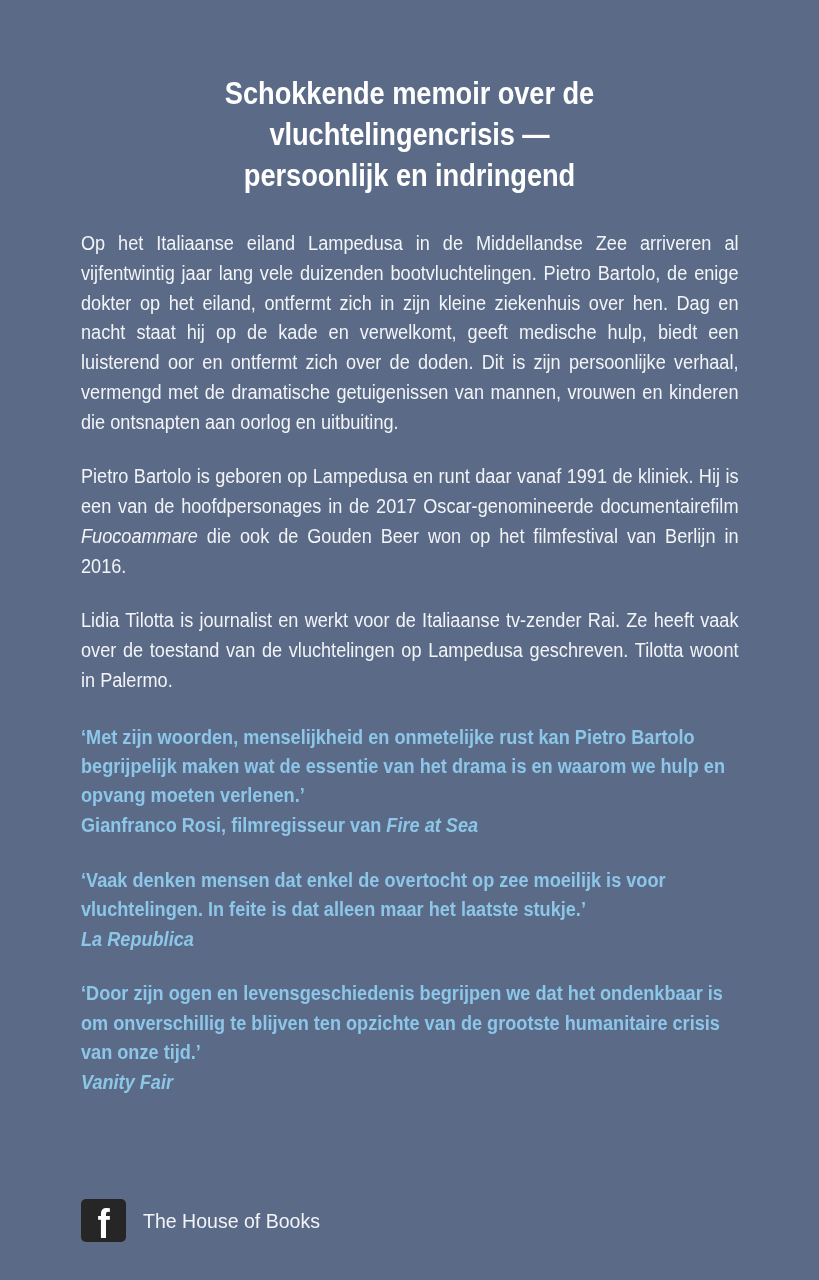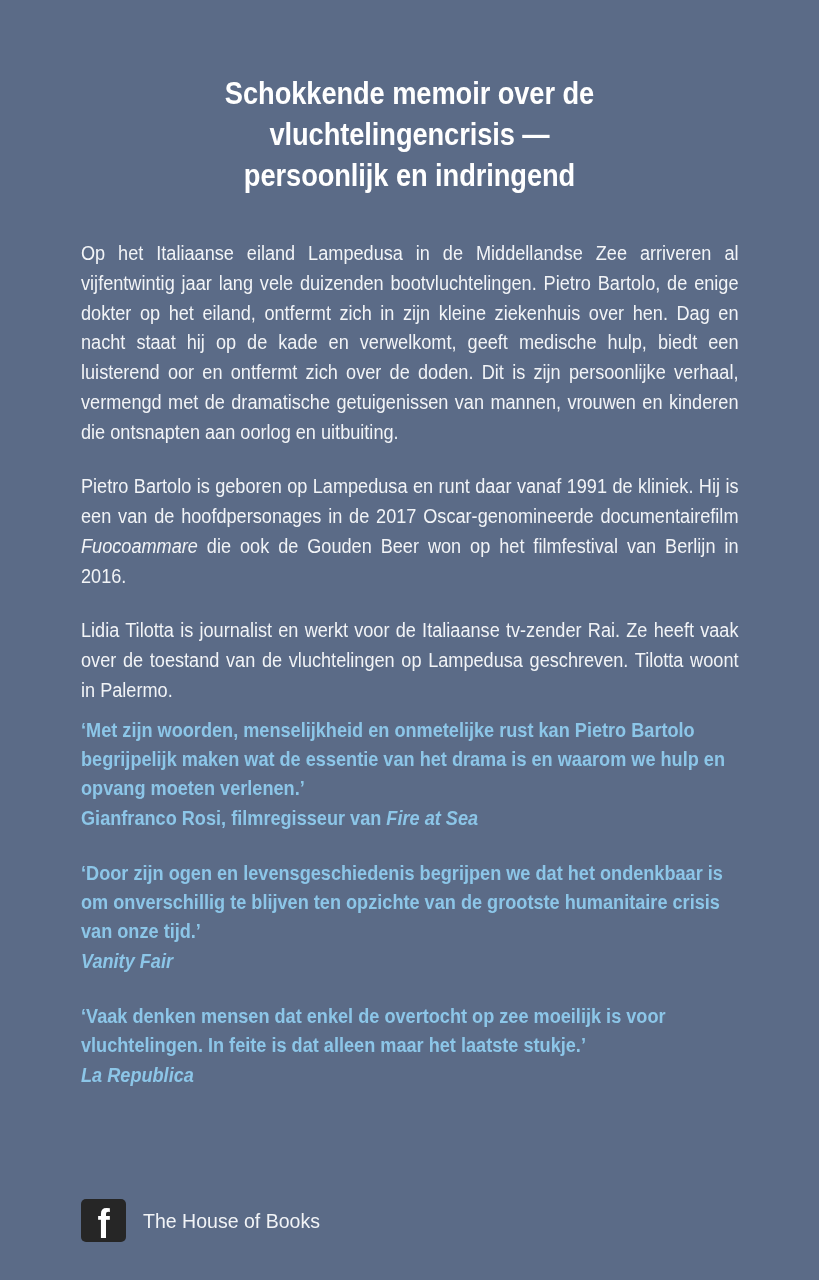--- a/index.html
+++ b/index.html
@@ -43,21 +43,21 @@
     transform: scaleX(0.88);
     transform-origin: center top;
     white-space: normal;
   }
   .headline .hl-line {
     display: block;
   }
 
   
   .body-block {
-    margin-top: 42px;
+    margin-top: 32px;
   }
   .para {
     margin: 0 0 24px 0;
     font-size: 19.5px;
     line-height: 1.535;
     color: #f2f4f7;
     text-align: justify;
     text-justify: inter-word;
     transform: scaleX(0.93);
     transform-origin: left top;
@@ -65,21 +65,21 @@
   }
   .para:last-child {
     margin-bottom: 0;
   }
   .para em {
     font-style: italic;
   }
 
   
   .quotes {
-    margin-top: 10px;
+    margin-top: 27px;
   }
   .quote-block {
     margin-bottom: 25px;
   }
   .quote-block:last-child {
     margin-bottom: 0;
   }
   .quote-text {
     margin: 0;
     font-size: 19.5px;
@@ -167,27 +167,27 @@
     </div>
 
     <div class="quotes">
 
       <div class="quote-block">
         <p class="quote-text">‘Met zijn woorden, menselijkheid en onmetelijke rust kan Pietro Bartolo begrijpelijk maken wat de essentie van het drama is en waarom we hulp en opvang moeten verlenen.’</p>
         <p class="quote-source"><span>Gianfranco Rosi, filmregisseur van </span><em>Fire at Sea</em></p>
       </div>
 
       <div class="quote-block">
-        <p class="quote-text">‘Door zijn ogen en levensgeschiedenis begrijpen we dat het ondenkbaar is om onverschillig te blijven ten opzichte van de grootste humanitaire crisis van onze tijd.’</p>
-        <p class="quote-source italic"><em>Vanity Fair</em></p>
+        <p class="quote-text">‘Vaak denken mensen dat enkel de overtocht op zee moeilijk is voor vluchtelingen. In feite is dat alleen maar het laatste stukje.’</p>
+        <p class="quote-source italic"><em>La Republica</em></p>
       </div>
 
       <div class="quote-block">
-        <p class="quote-text">‘Vaak denken mensen dat enkel de overtocht op zee moeilijk is voor vluchtelingen. In feite is dat alleen maar het laatste stukje.’</p>
-        <p class="quote-source italic"><em>La Republica</em></p>
+        <p class="quote-text">‘Door zijn ogen en levensgeschiedenis begrijpen we dat het ondenkbaar is om onverschillig te blijven ten opzichte van de grootste humanitaire crisis van onze tijd.’</p>
+        <p class="quote-source italic"><em>Vanity Fair</em></p>
       </div>
 
     </div>
 
   </div>
 
   <div class="publisher">
     <div class="publisher-mark">
       <span>f</span>
     </div>

